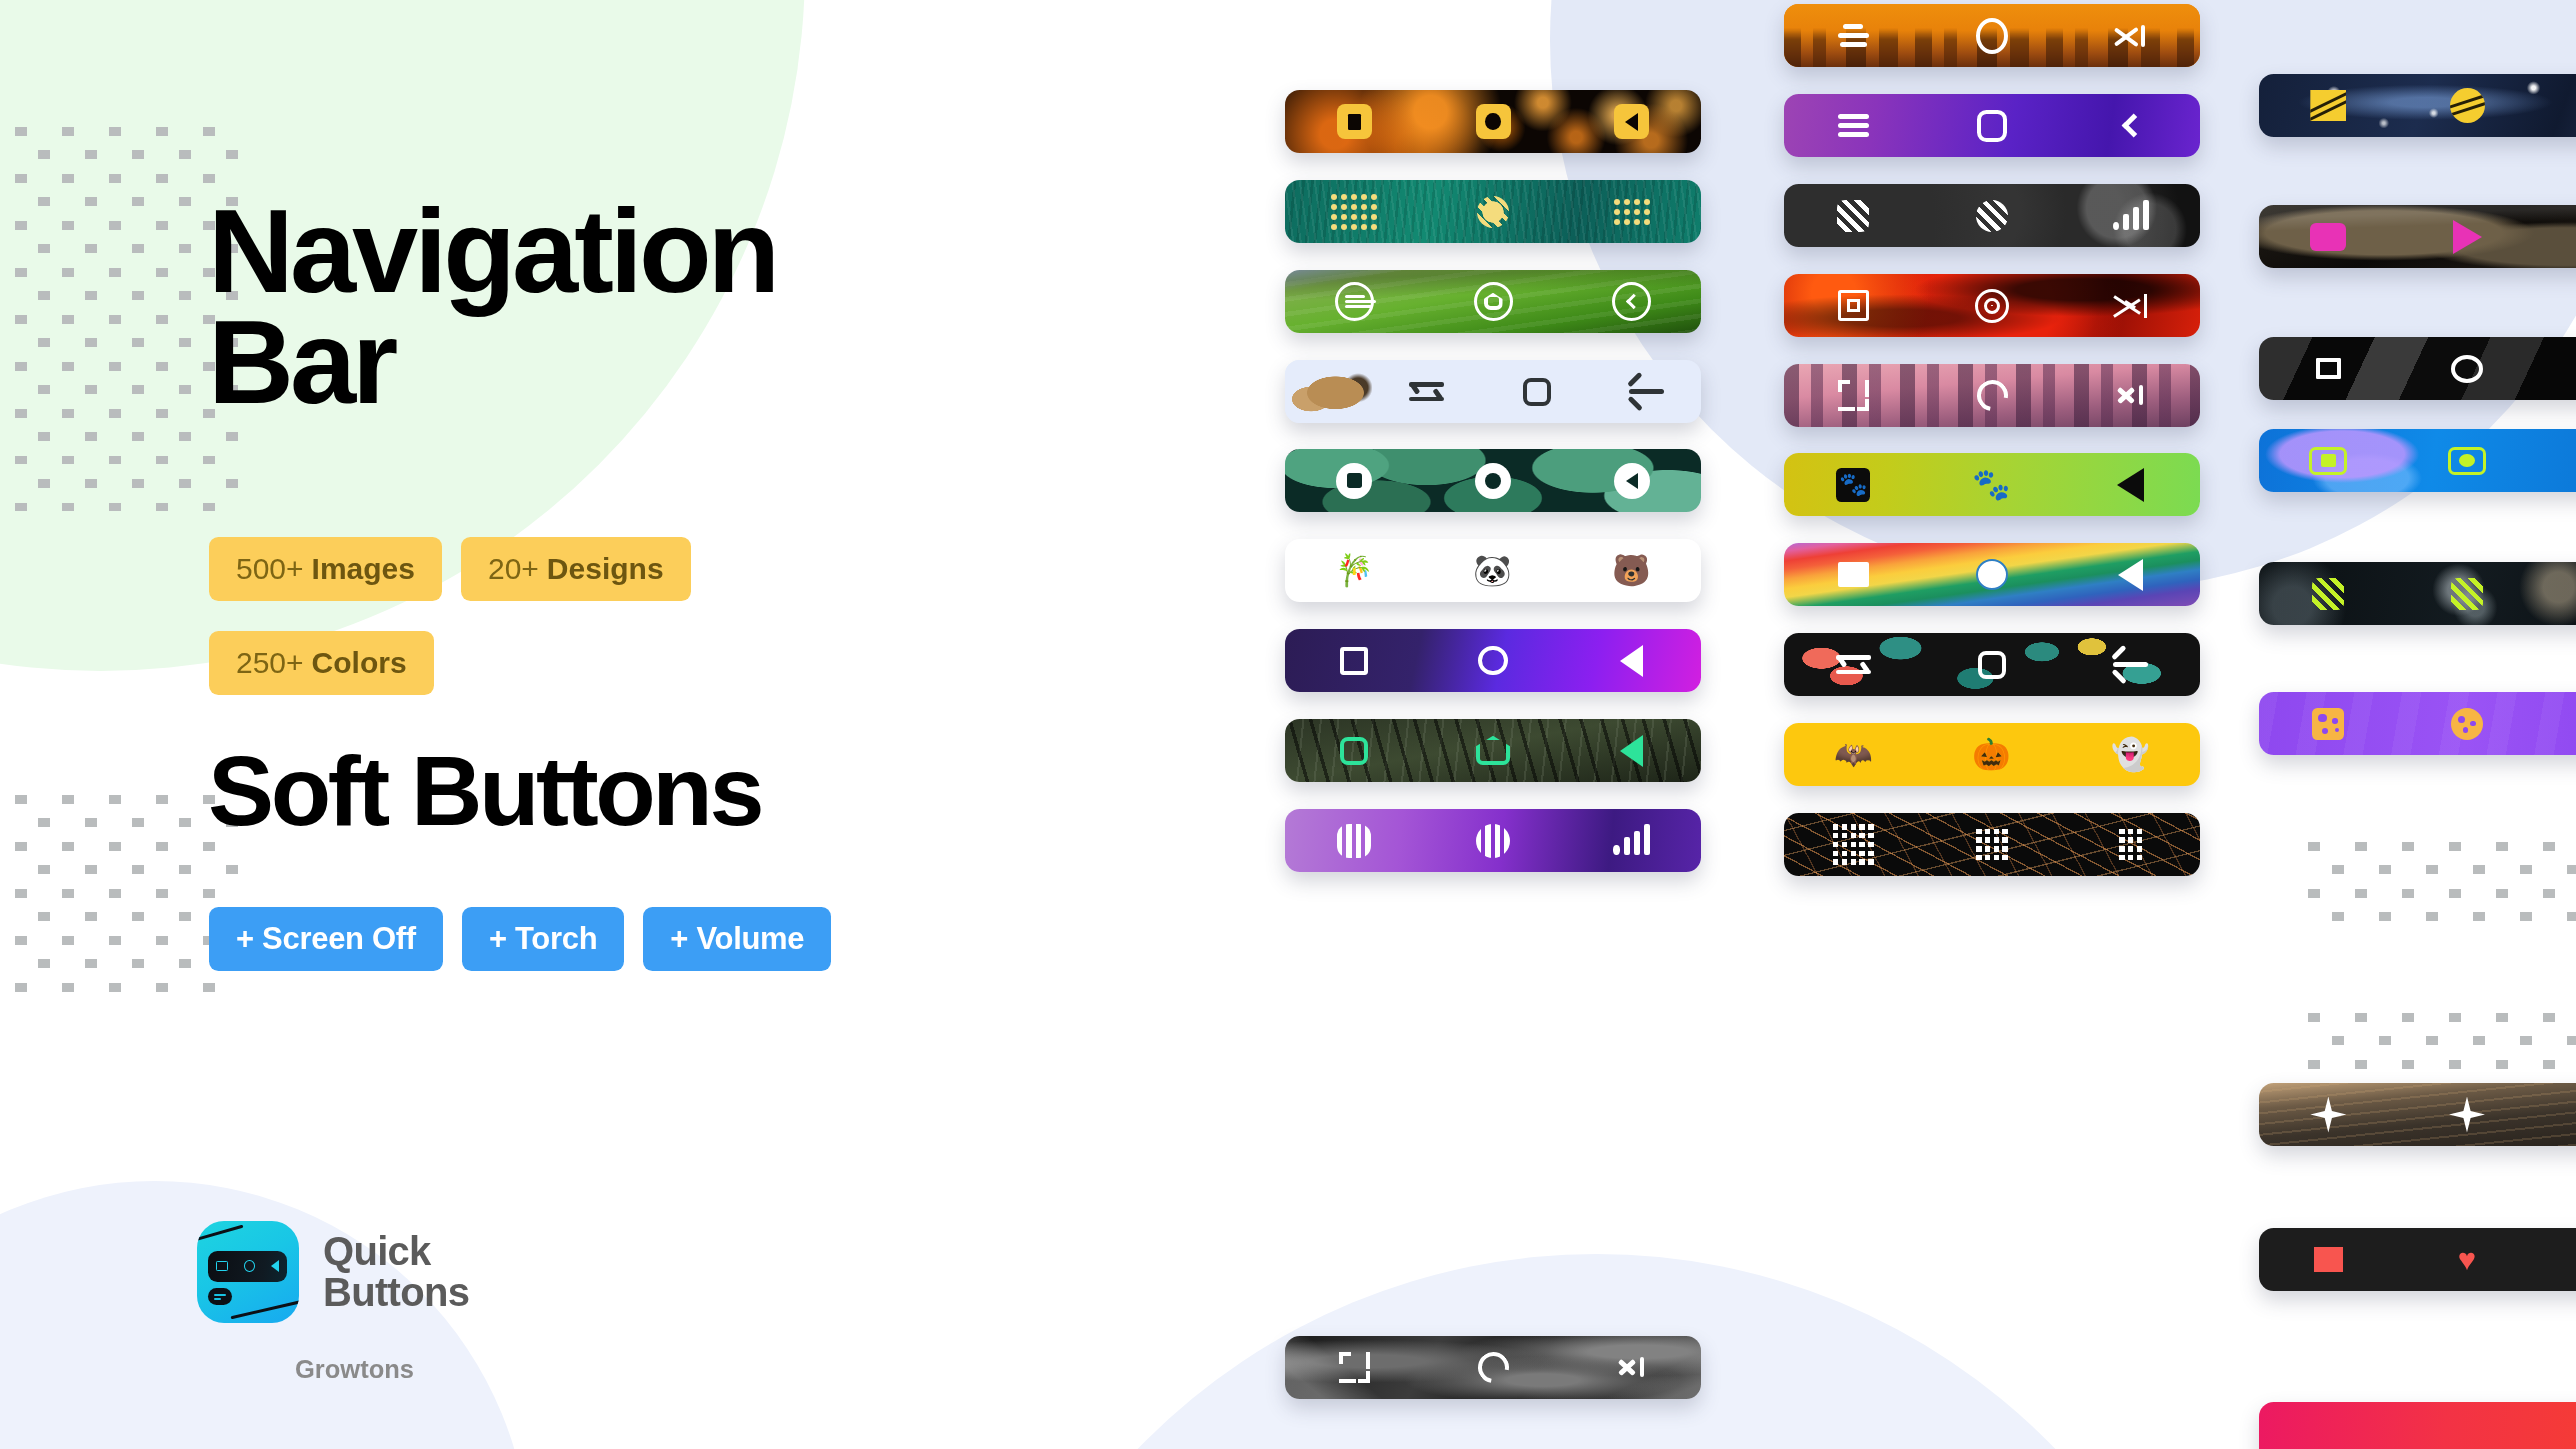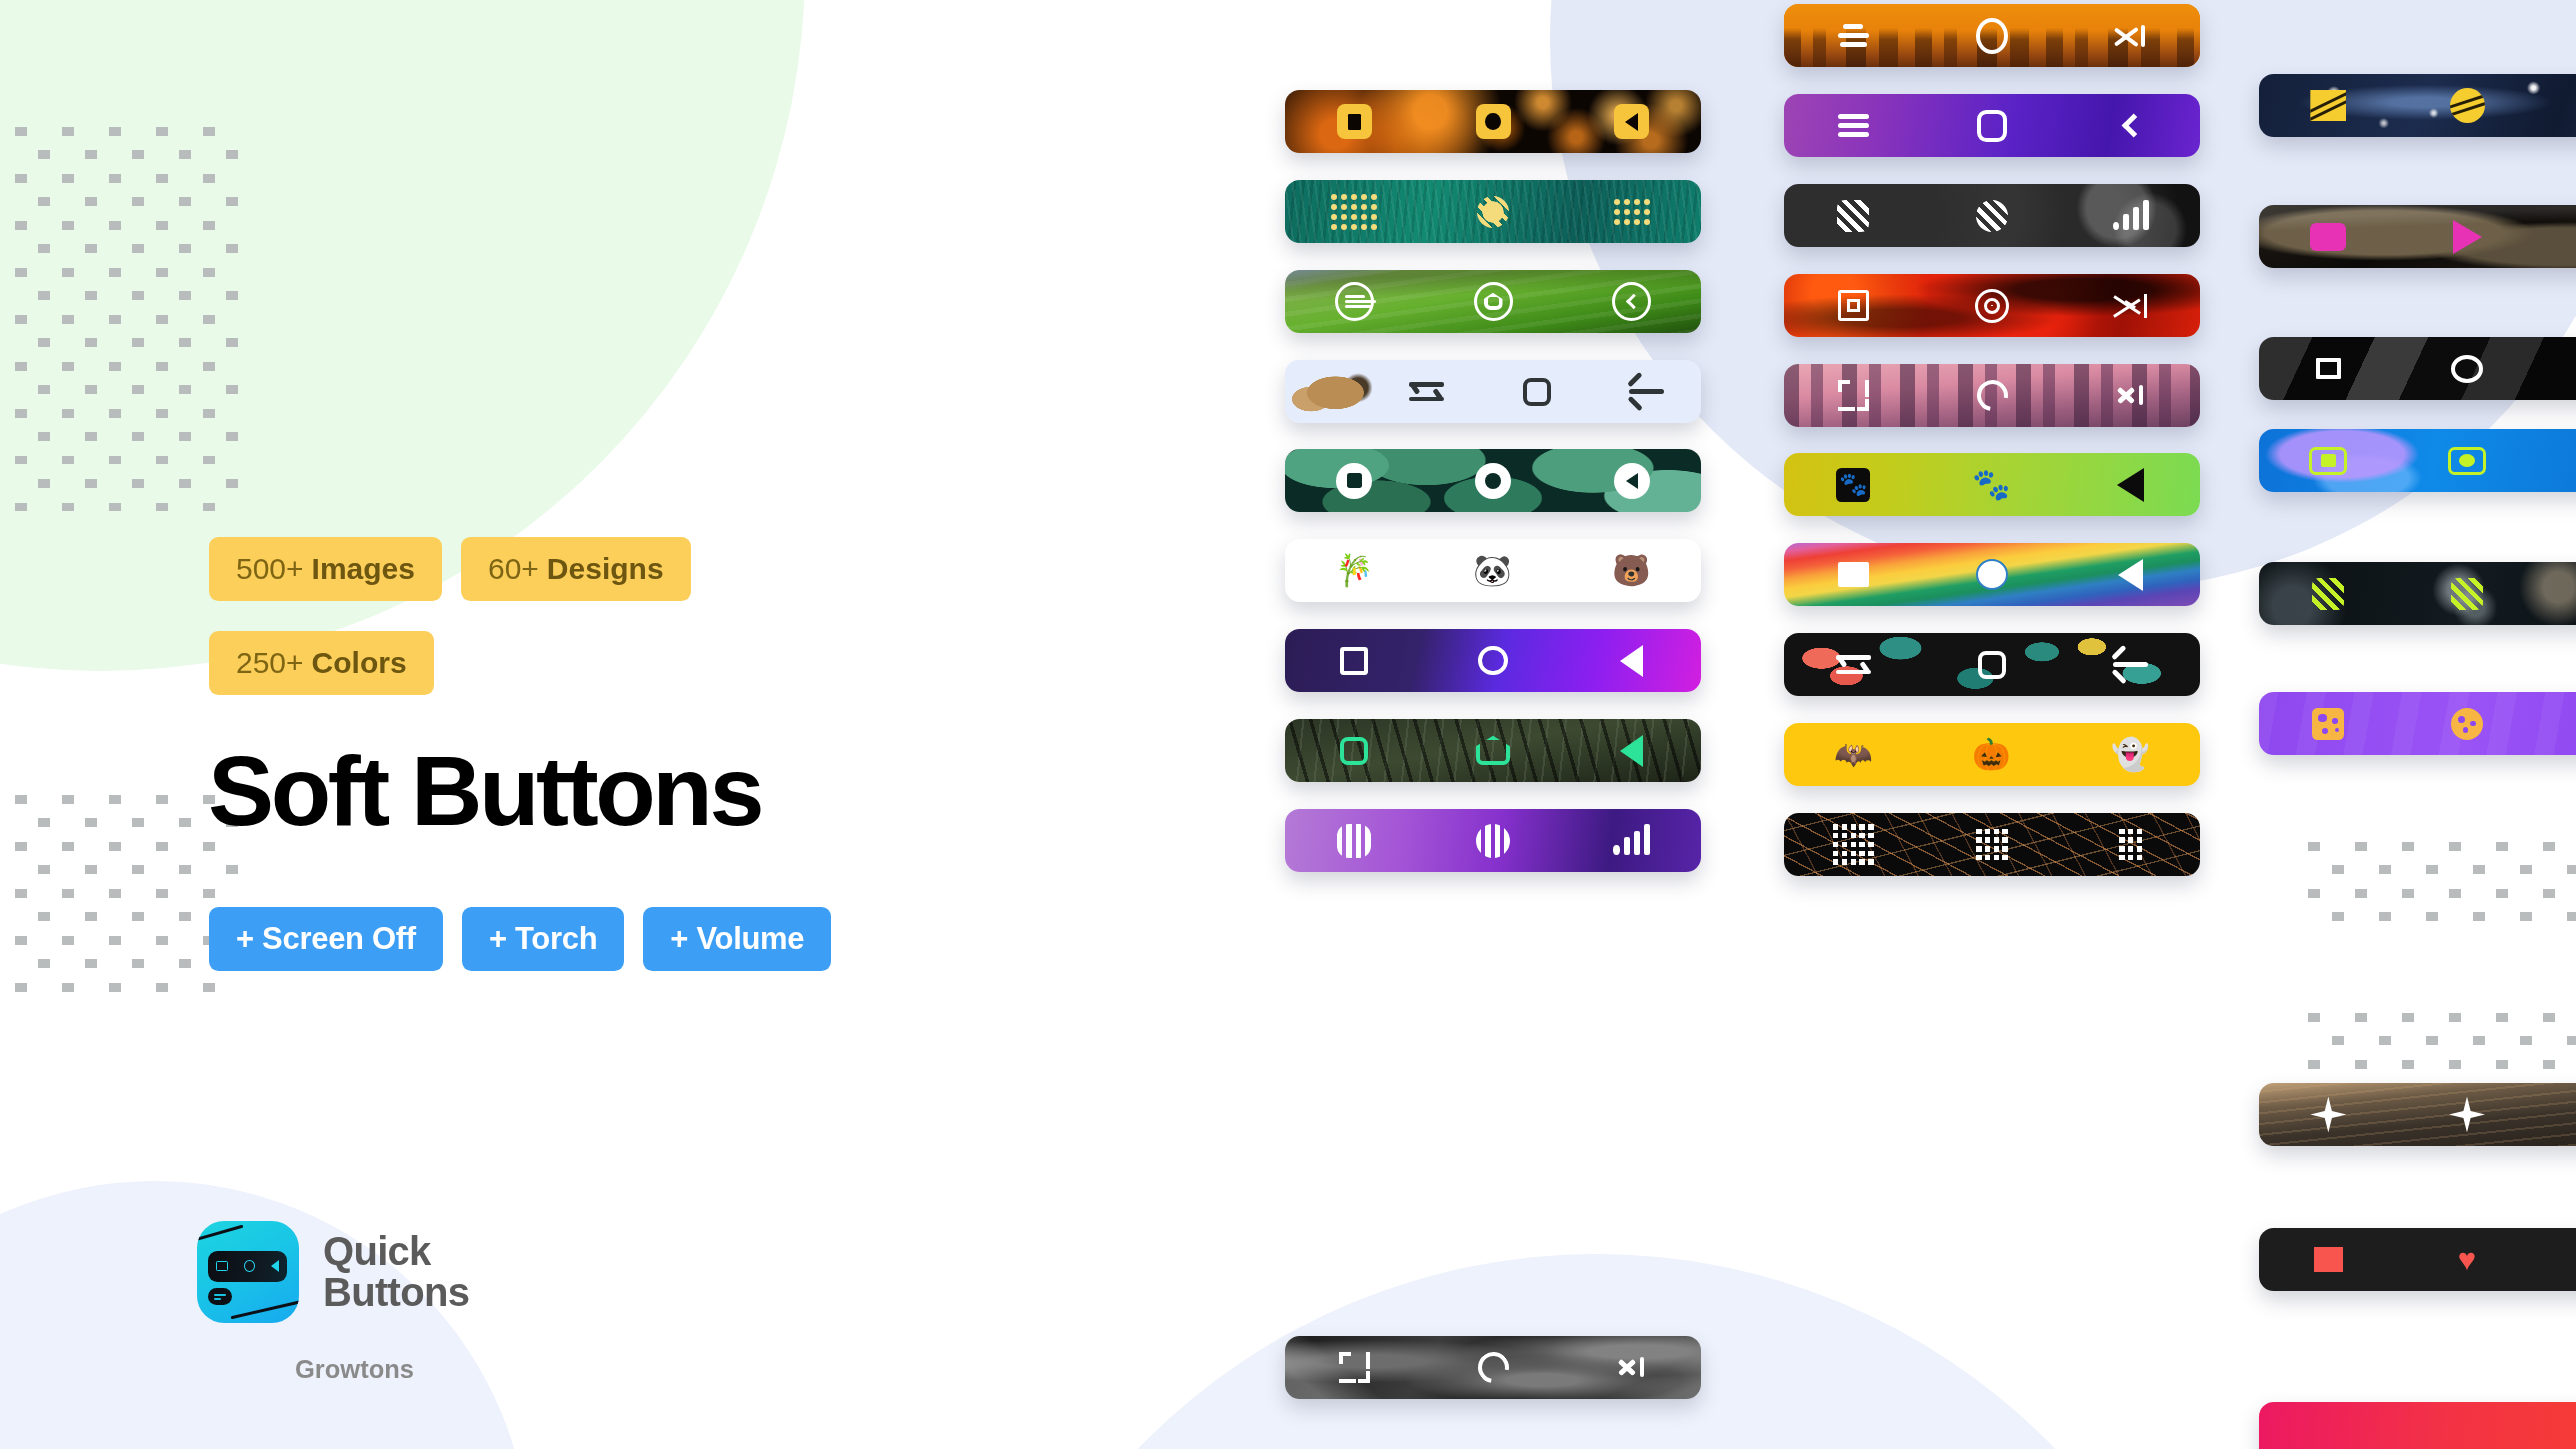--- a/index.html
+++ b/index.html
@@ -683,28 +683,30 @@
         <span class="dot"></span>
         <span class="dot"></span>
         <span class="dot"></span>
         <span class="dot"></span>
       </div>
     </div>
 </div>
 
 <div class="left">
 
+  <div class="h1">Navigation
+Bar</div>
 
   <div class="pillrow" id="pills-a">
     <div class="pill-y">
       <span>500+</span>
       <b>Images</b>
     </div>
     <div class="pill-y">
-      <span>60+</span>
+      <span>20+</span>
       <b>Designs</b>
     </div>
   </div>
 
   <div class="pillrow" id="pills-b">
     <div class="pill-y">
       <span>250+</span>
       <b>Colors</b>
     </div>
   </div>

